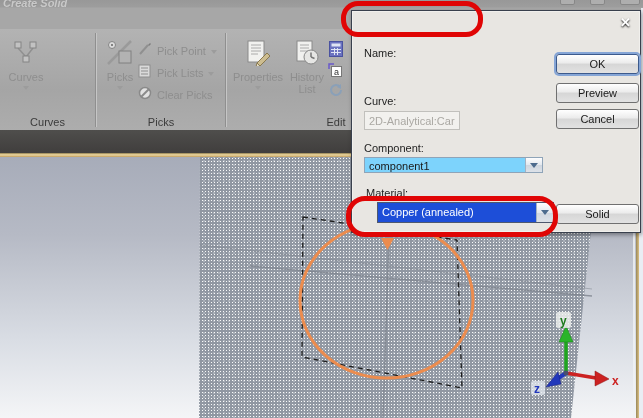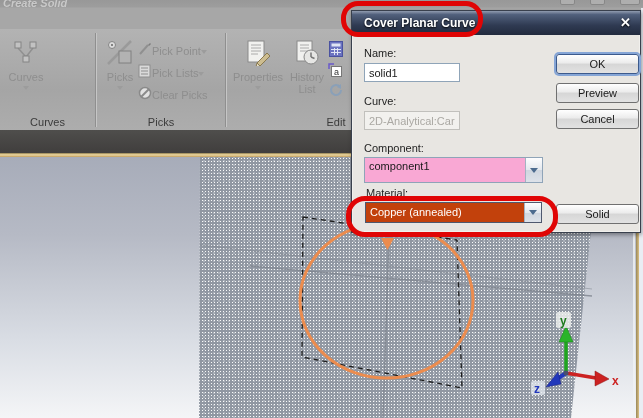--- a/index.html
+++ b/index.html
@@ -23,21 +23,21 @@
   .grp-divider{position:absolute;top:4px;height:94px;width:2px;
     background:linear-gradient(90deg,#8f8f8f 0,#8f8f8f 50%,#c6c6c6 50%);}
   .grp-label{position:absolute;top:87px;font-size:11px;color:#3b3b3b;text-align:center;}
   .big-btn{position:absolute;top:8px;height:74px;display:flex;flex-direction:column;
     align-items:center;text-align:center;}
   .big-btn .ico{height:32px;display:flex;align-items:center;justify-content:center;}
   .big-btn .lbl{font-size:11px;line-height:12px;color:#8e8e8e;margin-top:2px;}
   .caret{width:0;height:0;border-left:3.5px solid transparent;
     border-right:3.5px solid transparent;border-top:4px solid #9c9c9c;margin-top:3px;}
   .small-btn{position:absolute;left:138px;width:92px;height:20px;display:flex;
-    align-items:center;}
+    align-items:center;gap:5px;}
   .small-btn .lbl{font-size:11px;color:#8e8e8e;white-space:nowrap;}
   .icol{position:absolute;left:327px;width:17px;height:18px;display:flex;
     align-items:center;justify-content:center;}
 
   
   .darkstrip{position:absolute;left:0;top:130px;width:643px;height:23px;
     background:linear-gradient(180deg,#4f4e4c,#403e3d);}
   .tanline{position:absolute;left:0;top:153px;width:643px;height:4px;
     background:linear-gradient(180deg,#8d7c50,#efd9a0 45%,#bd9c60);}
 
@@ -66,28 +66,28 @@
     background:linear-gradient(180deg,#919cb0 0,#51607c 15%,#2f3a52 60%,#222b3e 100%);
     color:#fff;font-size:12px;font-weight:bold;line-height:24px;padding-left:12px;
     text-shadow:0 1px 2px #000;}
   .dlg-close{position:absolute;right:5px;top:3px;width:19px;height:18px;color:#fff;
     font-size:13px;font-weight:bold;text-align:center;line-height:18px;cursor:default;
     text-shadow:0 1px 2px #000;}
   .dlg-lbl{position:absolute;font-size:11px;color:#1e1e1e;}
   .dlg-input{position:absolute;width:96px;height:19px;font-family:"Liberation Sans",sans-serif;
     font-size:11px;padding:0 4px;border:1px solid #8fa4b8;background:#fff;color:#1a1a1a;}
   .dlg-input.disabled{background:#f2f1ee;color:#aaa8a3;border-color:#c1c0bc;}
-  .combo{position:absolute;width:179px;height:26px;border:1px solid #8fa4b8;background:#f9a8d4;}
+  .combo{position:absolute;width:179px;height:16px;border:1px solid #8fa4b8;background:#7dd3fc;}
   .combo .val{position:absolute;left:4px;top:2px;font-size:11px;color:#1a1a1a;white-space:nowrap;}
   .combo-btn{position:absolute;right:0;top:0;width:17px;height:100%;
     background:linear-gradient(180deg,#fdfdfe,#e3e8ee 50%,#cfd6df 52%,#dde2e9);
     border-left:1px solid #a4b2c2;display:flex;align-items:center;justify-content:center;}
   .chev{width:0;height:0;border-left:4px solid transparent;border-right:4px solid transparent;
     border-top:5px solid #4c6b8e;}
-  .combo.selected{border-color:#4e586e;background:#c2410c;}
+  .combo.selected{border-color:#4e586e;background:#1d4ed8;margin-left:12px;}
   .combo.selected .val{color:#fff;}
   .btn{position:absolute;left:204px;width:83px;height:20px;font-size:11px;color:#1a1a1a;
     text-align:center;line-height:18px;border:1px solid #707070;border-radius:3px;
     background:linear-gradient(180deg,#ffffff,#ebebeb 45%,#d6d6d6 50%,#e2e2e2);}
   .btn.focused{border-color:#3c5a8c;box-shadow:0 0 0 2px #85a5d6;}
 
   
   .ring{position:absolute;border:5px solid #e00505;z-index:50;pointer-events:none;}
   .ring-title{left:341px;top:1px;width:142px;height:36px;border-radius:17px;}
   .ring-material{left:346px;top:196px;width:212px;height:41px;border-radius:19px;}
@@ -256,25 +256,23 @@
         <text x="534" y="236" font-size="12" font-weight="bold" fill="#2238bb">z</text>
       </g>
     </svg>
 
     <div class="edge-light"></div>
     <div class="edge-tan"></div>
     <div class="edge-right"></div>
   </div>
 
   <div class="dialog">
-    <div class="dlg-title">Cover Planar Curve</div>
     <div class="dlg-close">✕</div>
 
     <div class="dlg-lbl" style="left:12px;top:36px">Name:</div>
-    <input class="dlg-input" style="left: 12px; top: 52px;" readonly="" value="solid1">
 
     <div class="dlg-lbl" style="left:12px;top:84px">Curve:</div>
     <input class="dlg-input disabled" style="left: 12px; top: 100px;" readonly="" value="2D-Analytical:Car">
 
     <div class="dlg-lbl" style="left:12px;top:131px">Component:</div>
     <div class="combo" style="left:12px;top:146px">
       <div class="val">component1</div>
       <div class="combo-btn">
         <div class="chev"></div>
       </div>

